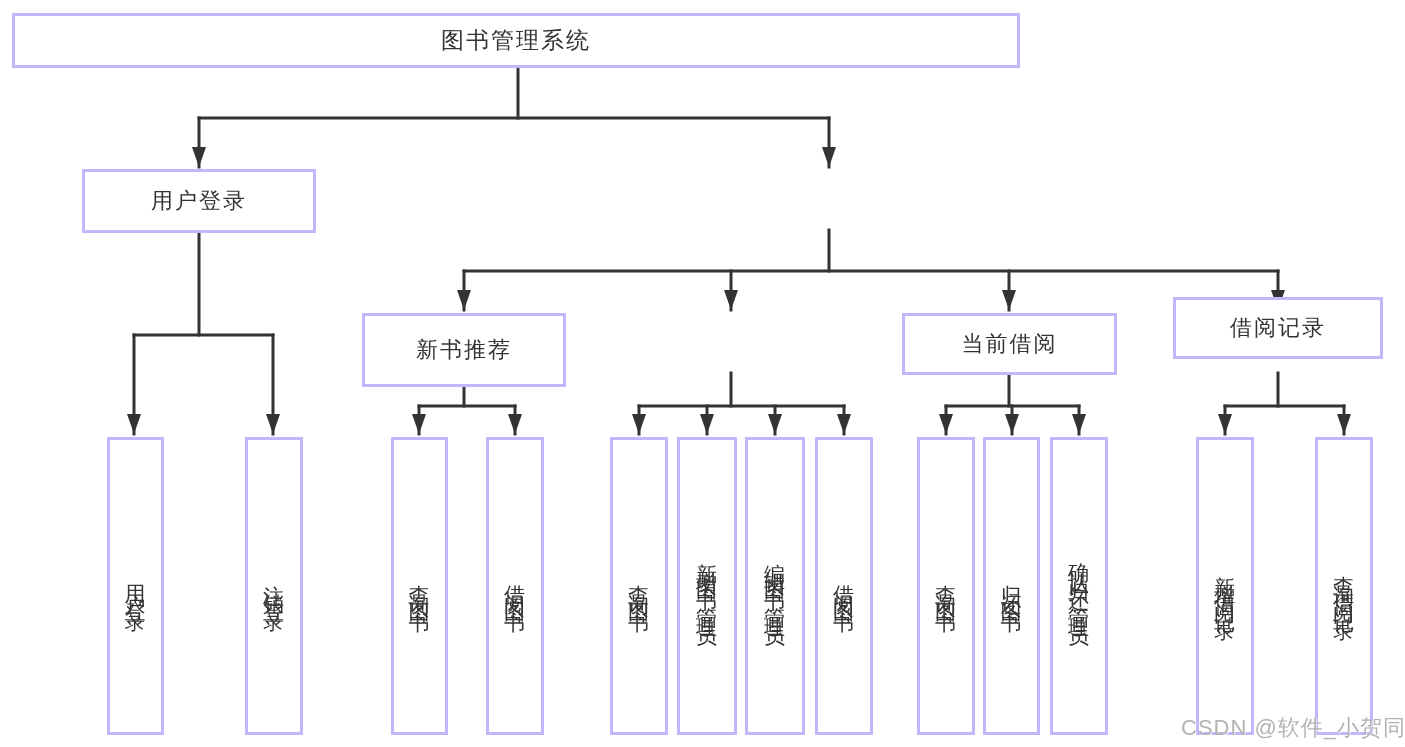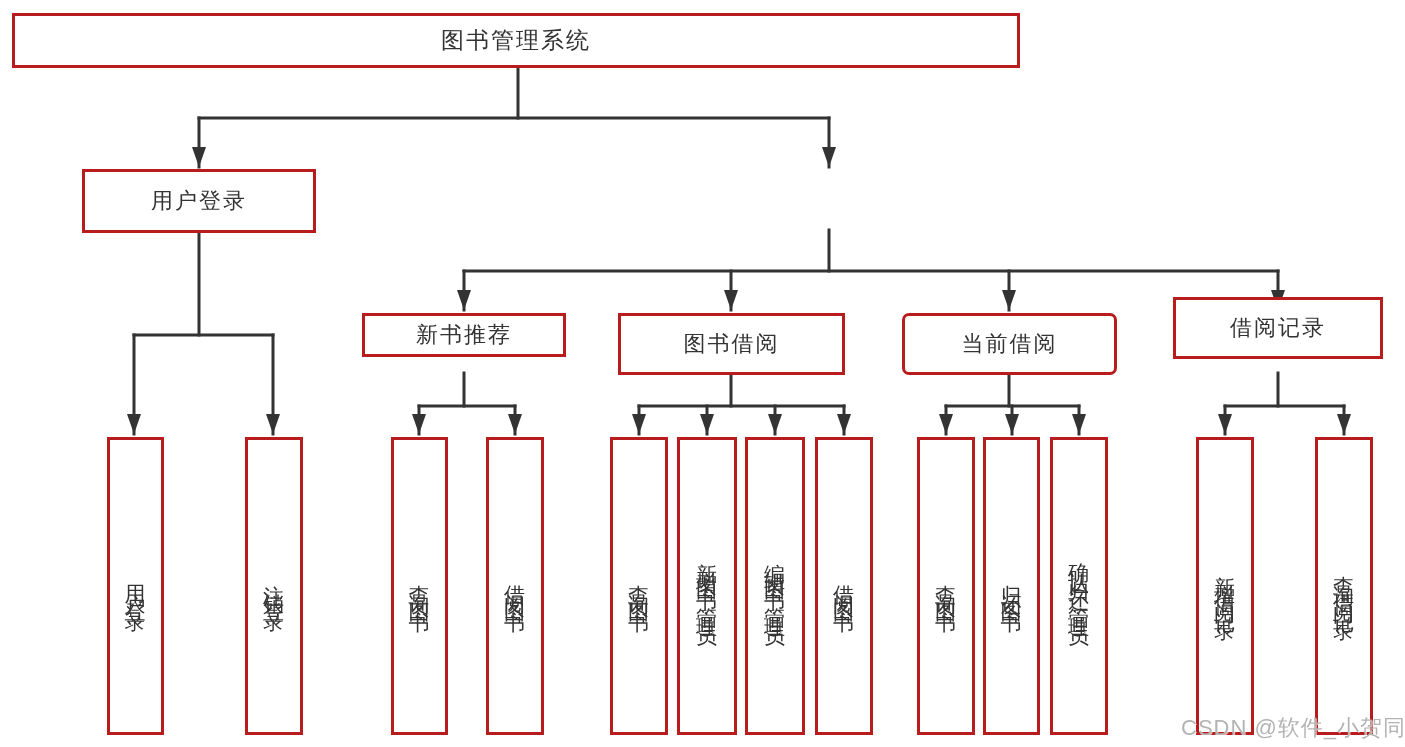--- a/index.html
+++ b/index.html
@@ -13,21 +13,21 @@
   }
   svg.connectors {
     position: absolute;
     left: 0; top: 0;
     width: 1405px; height: 747px;
     z-index: 1;
   }
   .node {
     position: absolute;
     box-sizing: border-box;
-    border: 3px solid #b91c1c;
+    border: 3px solid #c4b5fd;
     background: #ffffff;
     display: flex;
     align-items: center;
     justify-content: center;
     color: #333333;
     z-index: 2;
   }
   .h-node { font-size: 22px; letter-spacing: 2px; }
   .root-node { font-size: 23px; letter-spacing: 2px; }
   .leaf .vtext {
@@ -103,23 +103,22 @@
       <line x1="1225" y1="406" x2="1344" y2="406"></line>
       <line x1="1225" y1="406" x2="1225" y2="434" marker-end="url(#arrow)"></line>
       <line x1="1344" y1="406" x2="1344" y2="434" marker-end="url(#arrow)"></line>
     </g>
   </svg>
 
   <div class="node root-node" style="left:12px; top:13px; width:1008px; height:55px;">图书管理系统</div>
 
   <div class="node h-node" style="left:82px; top:169px; width:234px; height:64px;">用户登录</div>
 
-  <div class="node h-node" style="left:362px; top:313px; width:204px; height:44px;">新书推荐</div>
-  <div class="node h-node" style="left:618px; top:313px; width:227px; height:62px;">图书借阅</div>
-  <div class="node h-node" style="left:902px; top:313px; width:215px; height:62px;border-radius:7px;">当前借阅</div>
+  <div class="node h-node" style="left:362px; top:313px; width:204px; height:74px;">新书推荐</div>
+  <div class="node h-node" style="left:902px; top:313px; width:215px; height:62px;">当前借阅</div>
   <div class="node h-node" style="left:1173px; top:297px; width:210px; height:62px;">借阅记录</div>
 
   <div class="node leaf" style="left:107px; top:437px; width:57px; height:298px;">
     <span class="vtext">用户登录</span>
   </div>
   <div class="node leaf" style="left:245px; top:437px; width:58px; height:298px;">
     <span class="vtext">注销登录</span>
   </div>
 
   <div class="node leaf" style="left:391px; top:437px; width:57px; height:298px;">

